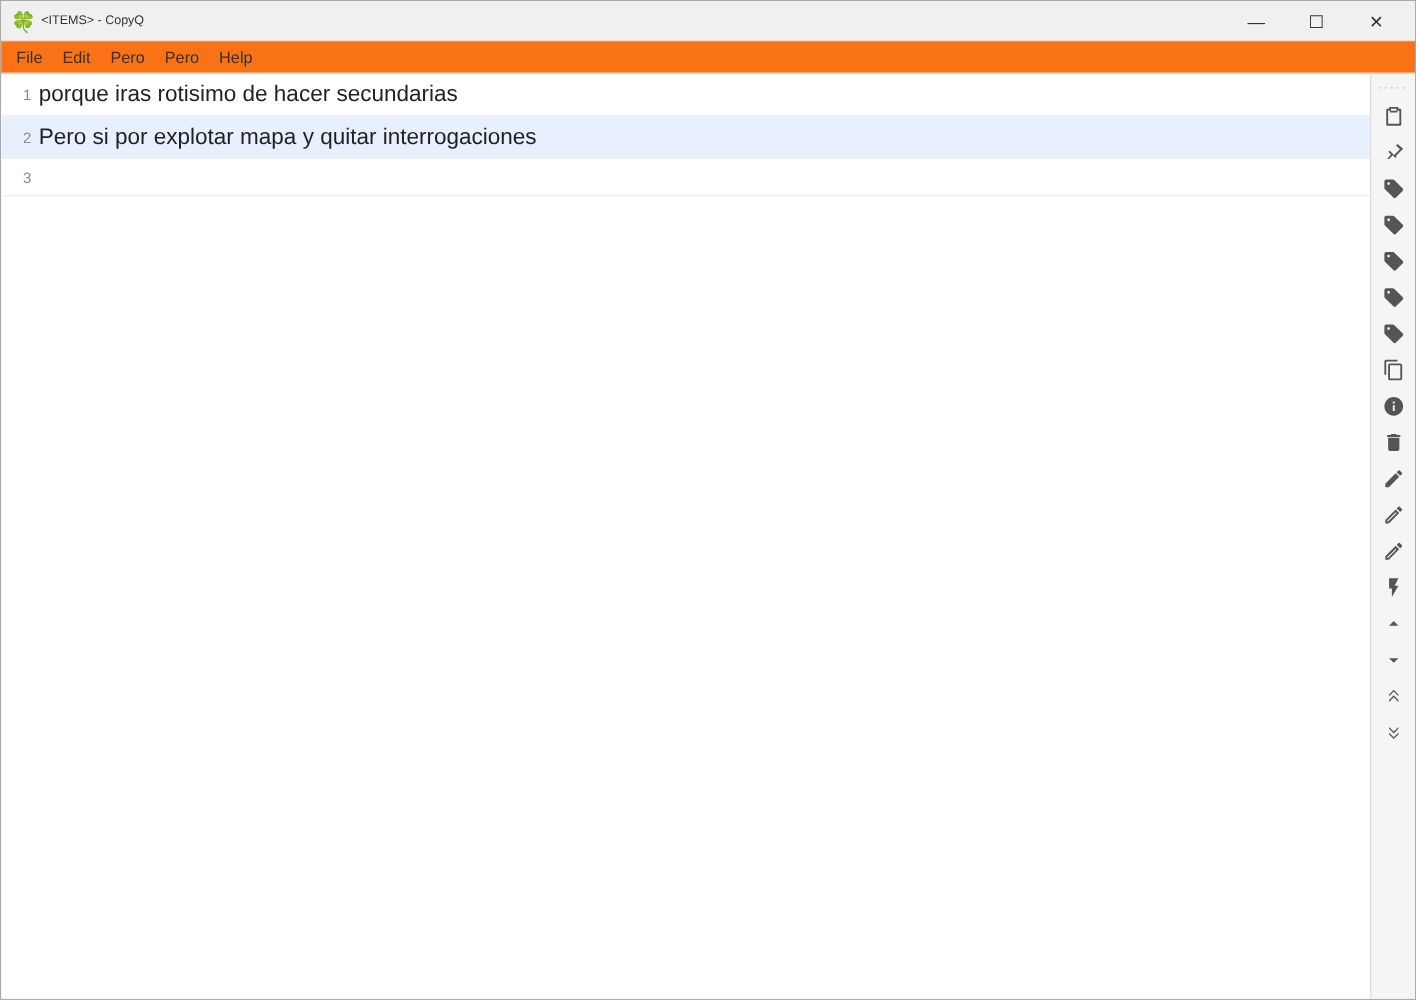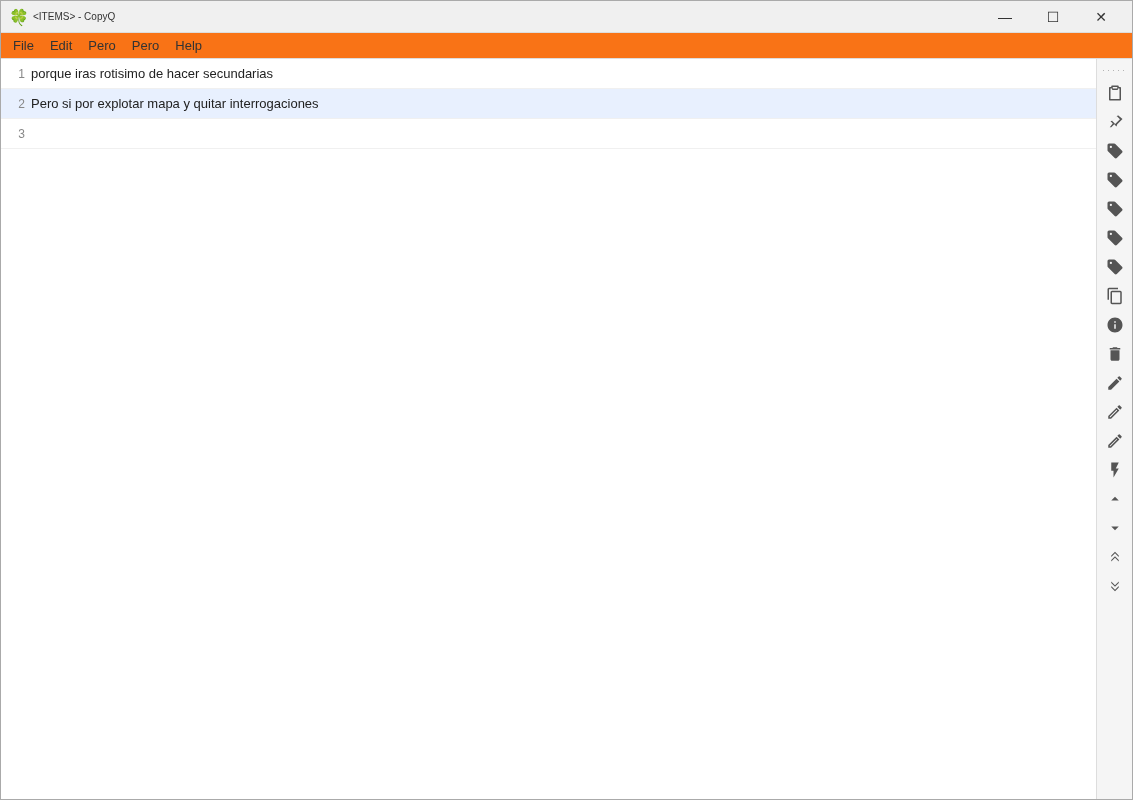--- a/index.html
+++ b/index.html
@@ -91,21 +91,21 @@
       background: #e8f0fe;
     }
     .list-item-num {
       color: #888;
       font-size: 12px;
       min-width: 18px;
       margin-right: 6px;
       text-align: right;
     }
     .list-item-text {
-      font-size: 13px;
+      font-size: 18px;
       color: #222;
     }
     .sidebar {
       width: 36px;
       background: #f5f5f5;
       border-left: 1px solid #ddd;
       display: flex;
       flex-direction: column;
       align-items: center;
       padding-top: 4px;

